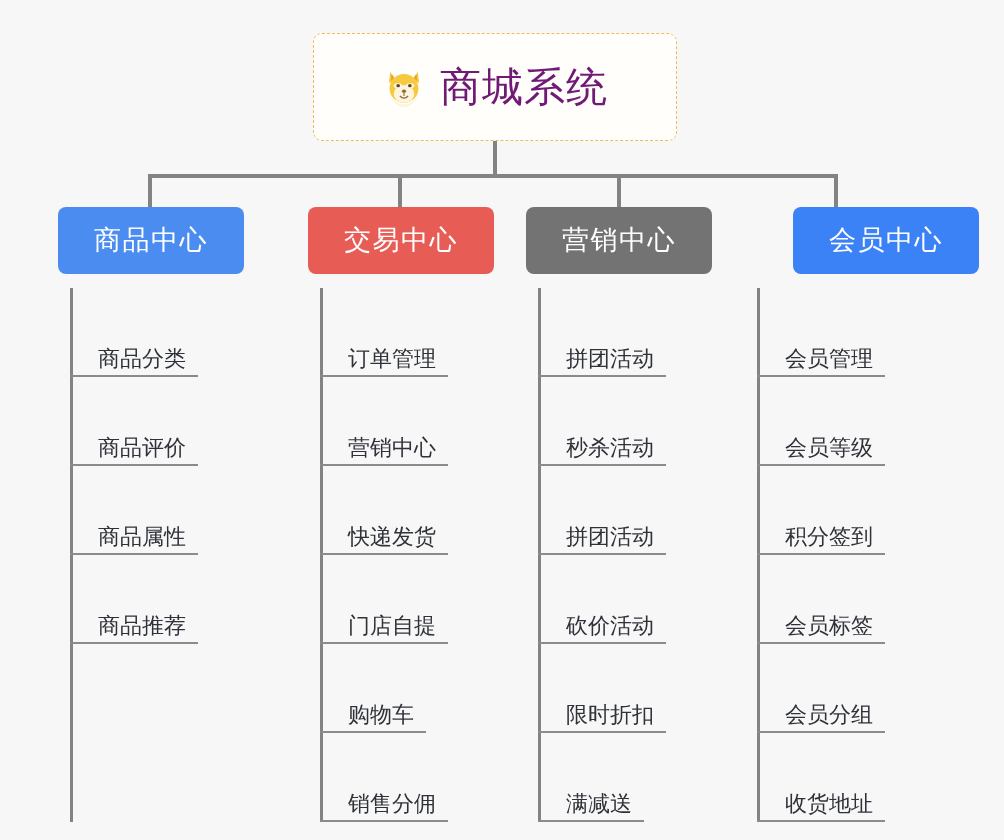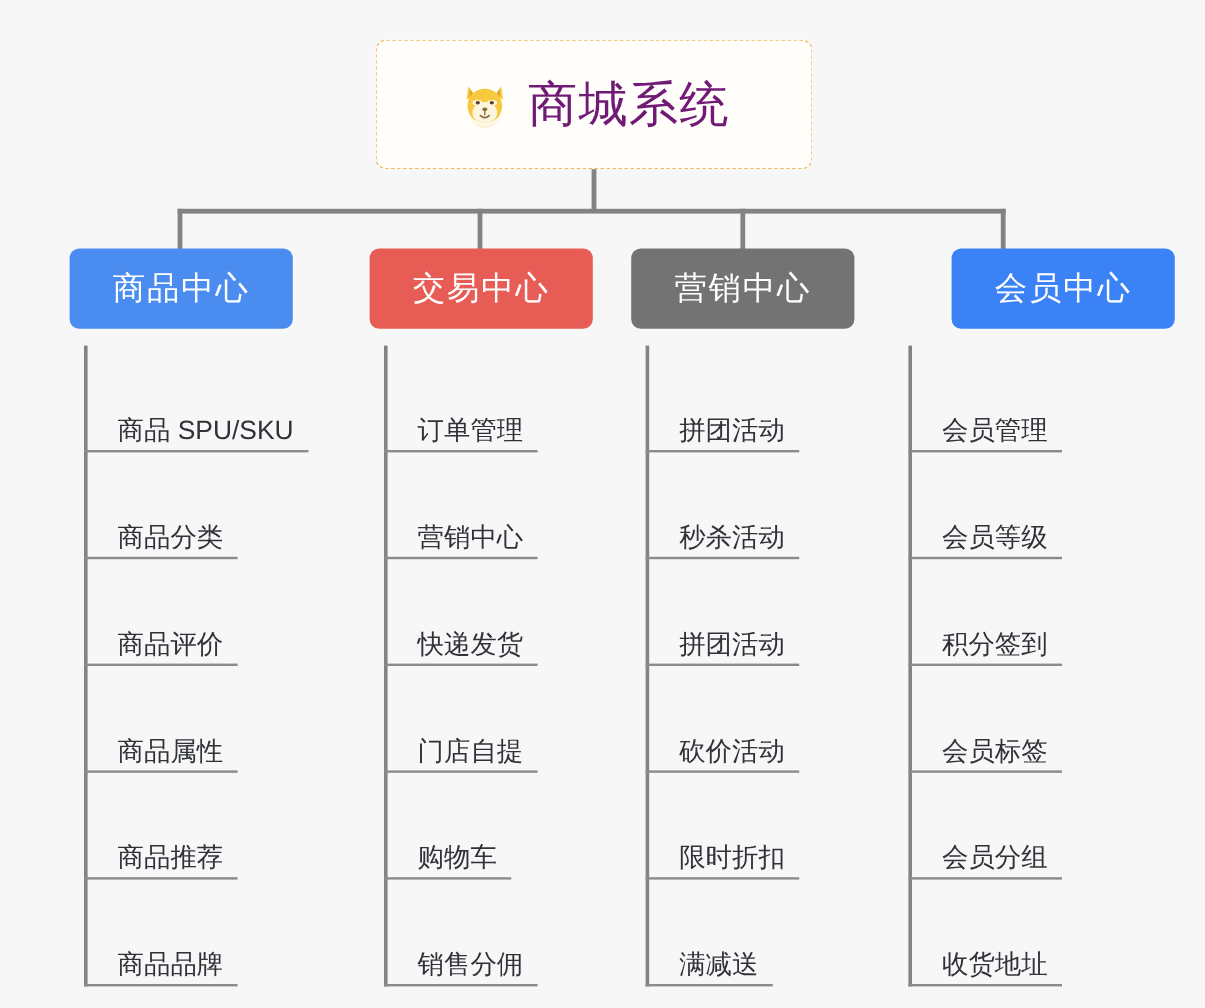--- a/index.html
+++ b/index.html
@@ -179,42 +179,34 @@
   <div class="conn conn-drop c3"></div>
   <div class="conn conn-drop c4"></div>
 
   <div class="column c1">
     <div class="cat-header" style="background: rgb(74, 140, 240);">
       <span class="cat-label">商品中心</span>
     </div>
     <div class="leaf-stack">
       <div class="leaf-trunk" style="height: 534px;"></div>
       <div class="leaf-item">
-        <span class="leaf-underline" style="width: 187px;"></span>
-        <span class="leaf-label">商品 SPU/SKU</span>
-      </div>
-      <div class="leaf-item">
         <span class="leaf-underline" style="width: 128px;"></span>
         <span class="leaf-label">商品分类</span>
       </div>
       <div class="leaf-item">
         <span class="leaf-underline" style="width: 128px;"></span>
         <span class="leaf-label">商品评价</span>
       </div>
       <div class="leaf-item">
         <span class="leaf-underline" style="width: 128px;"></span>
         <span class="leaf-label">商品属性</span>
       </div>
       <div class="leaf-item">
         <span class="leaf-underline" style="width: 128px;"></span>
         <span class="leaf-label">商品推荐</span>
-      </div>
-      <div class="leaf-item">
-        <span class="leaf-underline" style="width: 128px;"></span>
-        <span class="leaf-label">商品品牌</span>
       </div>
     </div>
   </div>
 
   <div class="column c2">
     <div class="cat-header" style="background: rgb(232, 92, 86);">
       <span class="cat-label">交易中心</span>
     </div>
     <div class="leaf-stack">
       <div class="leaf-trunk" style="height: 534px;"></div>

